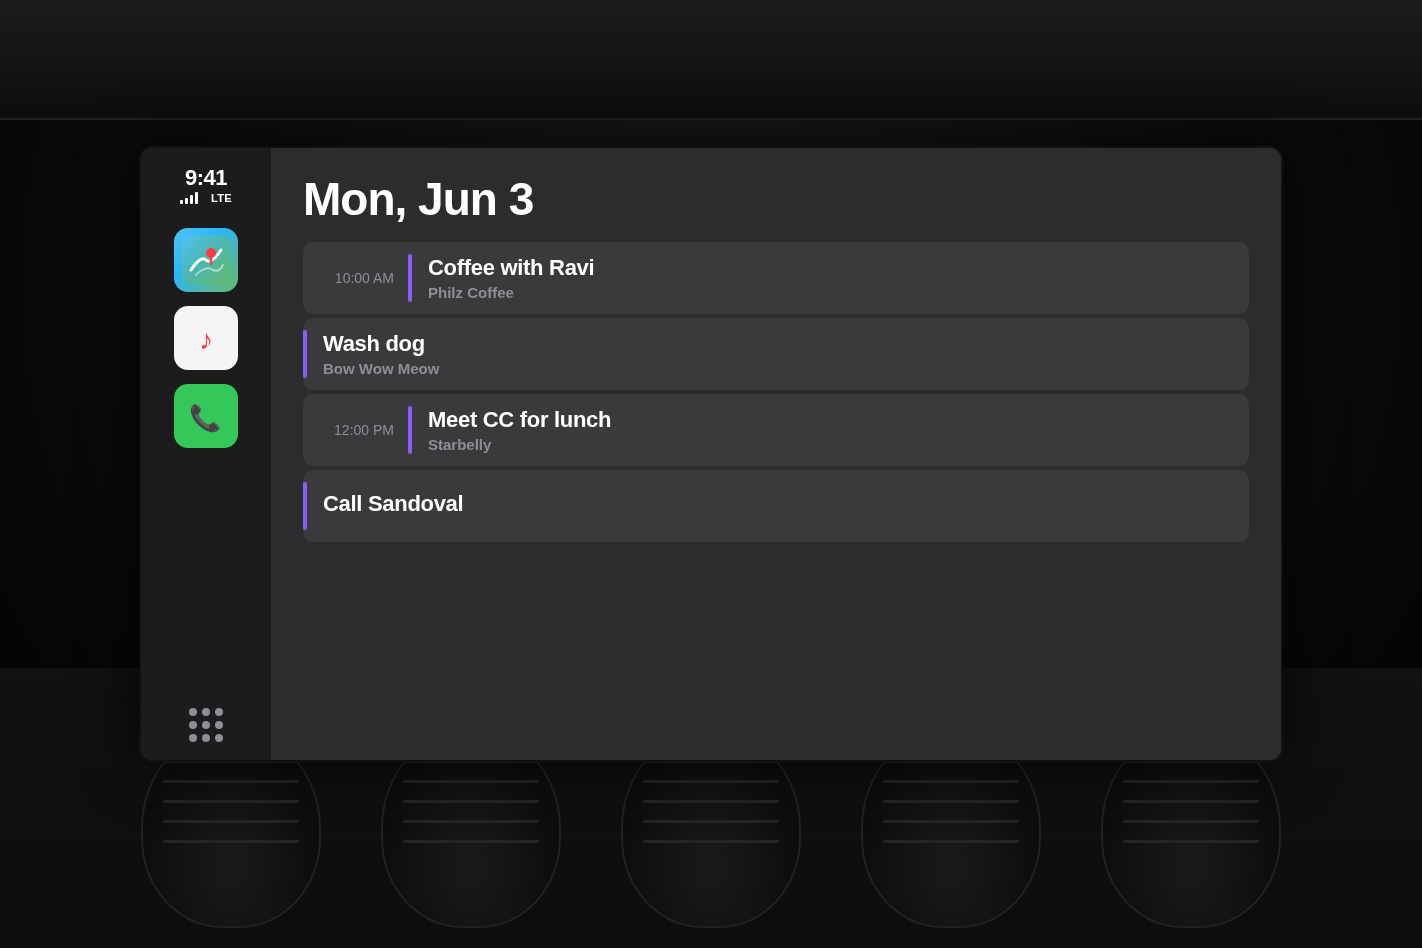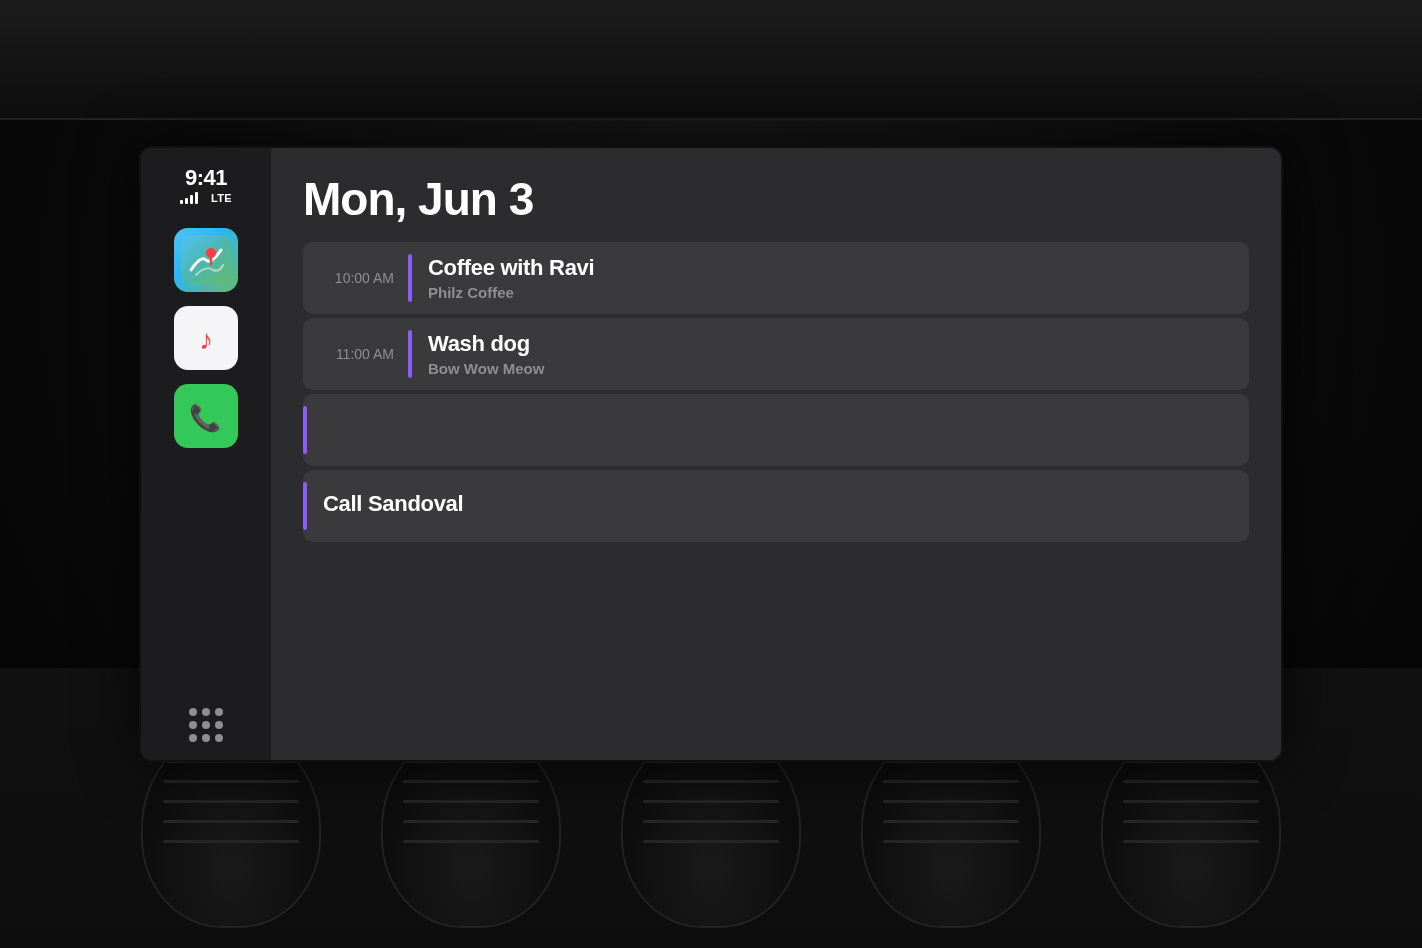--- a/index.html
+++ b/index.html
@@ -369,32 +369,36 @@
           <span class="event-time">10:00 AM</span>
         </div>
         <div class="event-bar"></div>
         <div class="event-details">
           <span class="event-title">Coffee with Ravi</span>
           <span class="event-location">Philz Coffee</span>
         </div>
       </div>
 
       <div class="event-row">
-        <div class="event-time-col">
-          <span class="event-time">11:00 AM</span>
-        </div>
         <div class="event-bar"></div>
         <div class="event-details">
           <span class="event-title">Wash dog</span>
           <span class="event-location">Bow Wow Meow</span>
         </div>
       </div>
 
       <div class="event-row">
+        <div class="event-time-col">
+          <span class="event-time">12:00 PM</span>
+        </div>
         <div class="event-bar"></div>
+        <div class="event-details">
+          <span class="event-title">Meet CC for lunch</span>
+          <span class="event-location">Starbelly</span>
+        </div>
       </div>
 
       <div class="event-row">
         <div class="event-bar"></div>
         <div class="event-details">
           <span class="event-title">Call Sandoval</span>
           <span class="event-location"></span>
         </div>
       </div>
 

